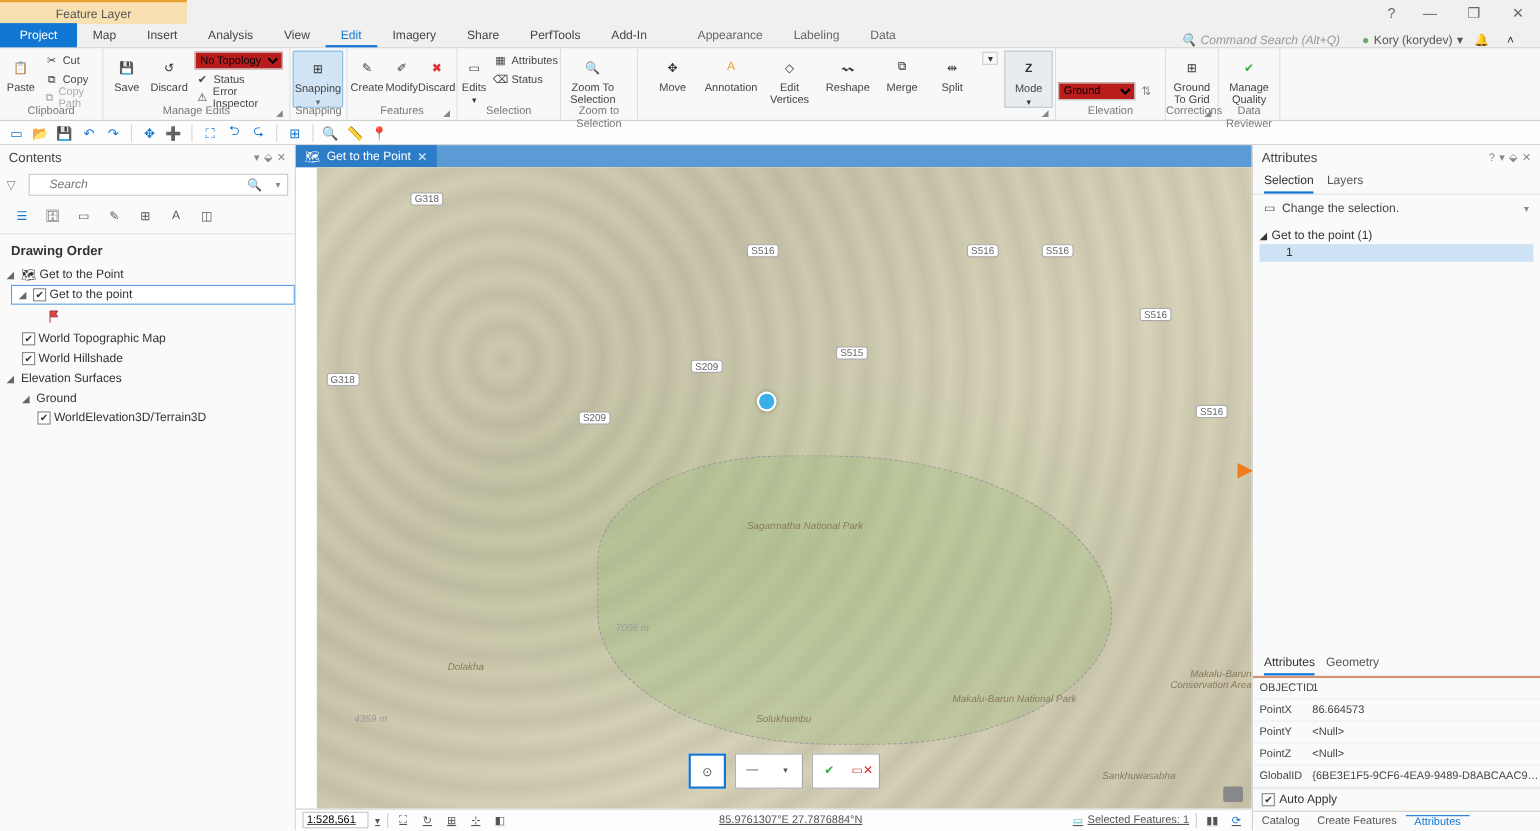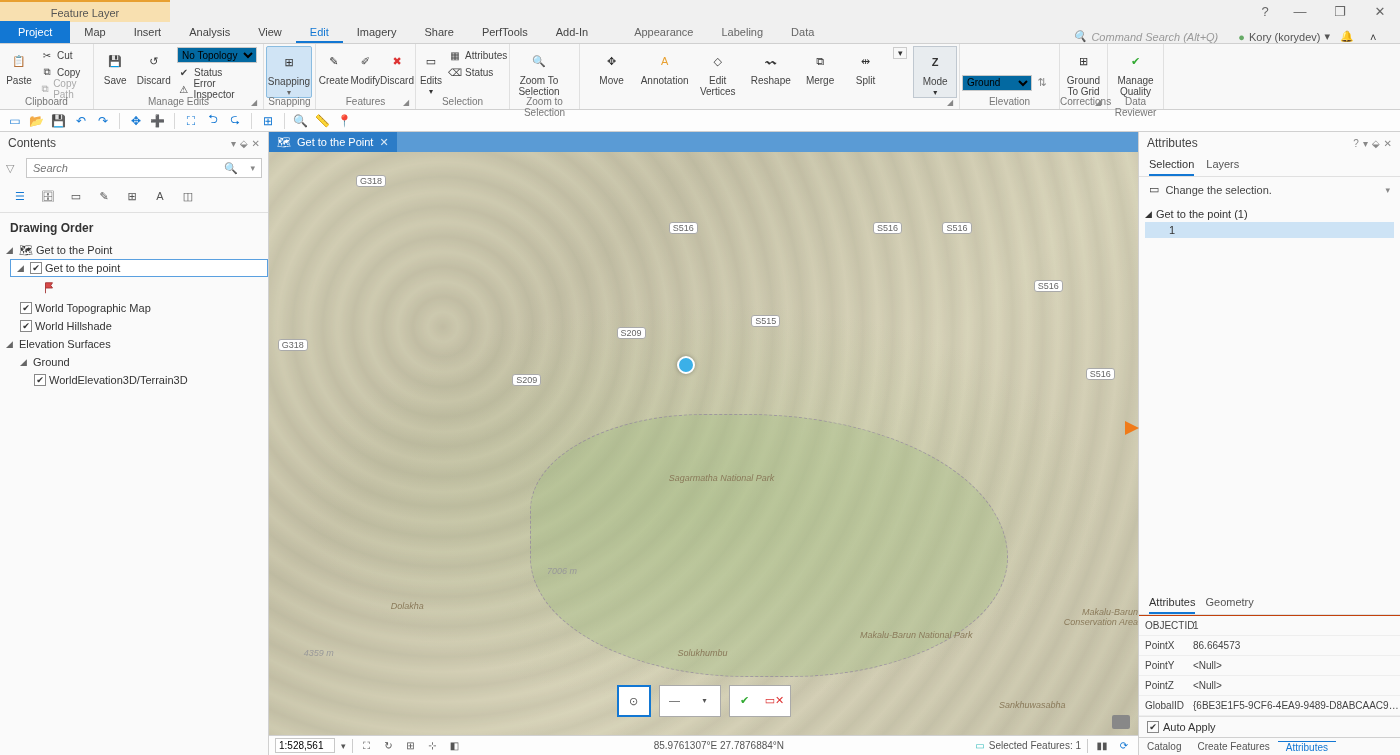--- a/index.html
+++ b/index.html
@@ -28,79 +28,79 @@
 .ribbon-group { border-right: 1px solid #e0e0e0; display: flex; flex-direction: column; padding: 0 2px; position: relative; }
 .ribbon-group-label { position: absolute; bottom: 0; left: 0; right: 0; text-align: center; font-size: 10px; color: #777; height: 13px; }
 .ribbon-group-content { flex: 1; display: flex; align-items: flex-start; padding-top: 2px; }
 .rbn-big { width: 46px; display: flex; flex-direction: column; align-items: center; gap: 1px; padding-top: 2px; }
 .rbn-big.wide { width: 54px; }
 .rbn-big .icon { width: 26px; height: 26px; display: flex; align-items: center; justify-content: center; }
 .rbn-big .label { font-size: 10px; text-align: center; color: #444; line-height: 11px; }
 .rbn-col { display: flex; flex-direction: column; gap: 1px; padding: 1px 4px; }
 .rbn-row { display: flex; align-items: center; gap: 3px; font-size: 10px; color: #444; height: 16px; }
 .rbn-row .mini-icon { width: 14px; height: 14px; display: inline-flex; align-items: center; justify-content: center; }
-.rbn-sel { height: 16px; font-size: 10px; border: 1px solid #c8c8c8; background: #0369a1; width: 80px; }
+.rbn-sel { height: 16px; font-size: 10px; border: 1px solid #c8c8c8; background: #b91c1c; width: 80px; }
 .snapping-active { background: #d0e4f5; border: 1px solid #8abce0; border-radius: 2px; }
 .dialog-launcher { position: absolute; bottom: 1px; right: 2px; width: 10px; height: 10px; color: #888; font-size: 8px; }
 
 
 .qat { height: 22px; background: #fdfdfd; border-bottom: 1px solid #d0d0d0; display: flex; align-items: center; gap: 4px; padding: 0 6px; }
 .qat .qat-btn { width: 18px; height: 18px; display: flex; align-items: center; justify-content: center; color: #1277d3; font-size: 12px; }
 .qat .sep { width: 1px; height: 16px; background: #d8d8d8; margin: 0 3px; }
 
 
 .main { display: flex; height: 623px; }
 
 
 .contents-pane { width: 269px; background: #fafafa; border-right: 1px solid #d0d0d0; display: flex; flex-direction: column; }
 .pane-header { height: 22px; display: flex; align-items: center; padding: 0 8px; font-size: 12px; color: #444; }
 .pane-header .pane-title { flex: 1; }
 .pane-header .pane-ctrl { color: #888; font-size: 10px; margin-left: 4px; cursor: pointer; }
 .search-row { display: flex; align-items: center; gap: 4px; padding: 4px 6px; }
 .search-row .filter-icon { width: 16px; color: #888; }
 .search-box { flex: 1; height: 20px; border: 1px solid #c8c8c8; background: #fff; display: flex; align-items: center; }
-.search-box input { border: none; outline: none; flex: 1; padding: 0 6px; font-style: italic; font-size: 11px; color: #999; }
+.search-box input { border: none; outline: none; flex: 1; padding: 0 6px; font-style: italic; font-size: 11px; color: #999; margin-left: 12px; }
 .search-box .mag { padding: 0 6px; color: #888; }
 .toc-btns { display: flex; gap: 8px; padding: 4px 10px 6px; border-bottom: 1px solid #e0e0e0; }
 .toc-btn { width: 20px; height: 20px; display: flex; align-items: center; justify-content: center; color: #555; }
 .drawing-order-title { padding: 8px 10px 6px; font-size: 12px; font-weight: bold; color: #333; }
 .tree { font-size: 11px; }
 .tree-row { display: flex; align-items: center; height: 18px; padding-left: 6px; gap: 3px; }
 .tree-row .expander { width: 10px; color: #666; font-size: 9px; }
 .tree-row .chk { width: 12px; height: 12px; border: 1px solid #888; background: #fff; display: flex; align-items: center; justify-content: center; font-size: 9px; color: #333; }
 .tree-row.selected { background: #fff; border: 1px solid #5aa0e0; }
 .flag-symbol { width: 14px; height: 14px; margin-left: 42px; }
 
 
 .map-area { flex: 1; display: flex; flex-direction: column; background: #fff; }
 .map-tabs { height: 20px; background: #5a9bd5; display: flex; align-items: flex-start; }
 .map-tab { background: #2c7cc7; color: #fff; height: 20px; display: flex; align-items: center; padding: 0 8px; gap: 6px; font-size: 11px; }
 .map-tab .close { color: #d8e8f5; font-size: 11px; }
-.map-canvas { flex: 1; position: relative; background: #e8e5d5; overflow: hidden; }
+.map-canvas { flex: 1; position: relative; background: #e8e5d5; overflow: hidden; margin-left: 19px; }
 .terrain-bg { position: absolute; inset: 0; background:
   radial-gradient(ellipse 400px 200px at 50% 60%, rgba(180,200,150,0.4), transparent),
   linear-gradient(135deg, #e5e2d0 0%, #d8d5c2 30%, #e8e5d3 60%, #dad7c5 100%);
 }
 .terrain-hills { position: absolute; inset: 0; opacity: 0.55; background:
   repeating-radial-gradient(circle at 20% 30%, #c8c5b0 0px, #e0ddc8 15px, #c8c5b0 30px),
   repeating-radial-gradient(circle at 70% 60%, #c5c2ad 0px, #ddd9c4 18px, #c5c2ad 36px);
   mix-blend-mode: multiply;
 }
 .park-overlay { position: absolute; left: 30%; top: 45%; width: 55%; height: 45%; background: rgba(160, 190, 130, 0.35); border: 1px dashed rgba(140, 120, 160, 0.6); border-radius: 40% 60% 50% 50%; }
 .road-label { position: absolute; background: #fff; border: 1px solid #aaa; border-radius: 3px; font-size: 9px; color: #666; padding: 0 3px; }
 .place-label { position: absolute; font-size: 9px; color: #8a7a5a; font-style: italic; }
 .marker { position: absolute; left: 47%; top: 35%; width: 18px; height: 18px; background: #3bb0e8; border: 2px solid #fff; border-radius: 50%; box-shadow: 0 0 4px rgba(0,0,0,0.3); }
 .map-toolbar { position: absolute; bottom: 18px; left: 50%; transform: translateX(-50%); display: flex; gap: 8px; }
 .map-tool-box { background: #fff; border: 1px solid #aaa; padding: 3px; display: flex; gap: 6px; }
 .map-tool-box.active { border: 2px solid #1277d3; }
 .map-tool-icon { width: 24px; height: 22px; display: flex; align-items: center; justify-content: center; color: #555; }
 .dyn-constraint { position: absolute; bottom: 6px; right: 8px; width: 18px; height: 14px; background: #888; border-radius: 2px; }
 
 
-.map-status { height: 20px; background: #fdfdfd; border-top: 1px solid #d0d0d0; display: flex; align-items: center; gap: 6px; padding: 0 6px; font-size: 10px; color: #555; }
+.map-status { height: 20px; background: #fdfdfd; border-top: 1px solid #d0d0d0; display: flex; align-items: center; gap: 6px; padding: 0 6px; font-size: 10px; color: #555; text-decoration: underline; }
 .map-status .scale-in { width: 60px; height: 15px; border: 1px solid #c8c8c8; font-size: 10px; padding: 0 3px; }
 .map-status .coord { flex: 1; text-align: center; }
 .map-status .sel-feat { display: flex; align-items: center; gap: 4px; }
 .map-status .stat-icon { width: 16px; text-align: center; }
 
 
 .attr-pane { width: 262px; background: #fafafa; border-left: 1px solid #d0d0d0; display: flex; flex-direction: column; position: relative; }
 .attr-tabs { display: flex; gap: 12px; padding: 4px 10px 0; border-bottom: 1px solid #e0e0e0; font-size: 11px; }
 .attr-tab { padding-bottom: 4px; color: #555; cursor: pointer; }
 .attr-tab.active { border-bottom: 2px solid #1277d3; color: #333; }

